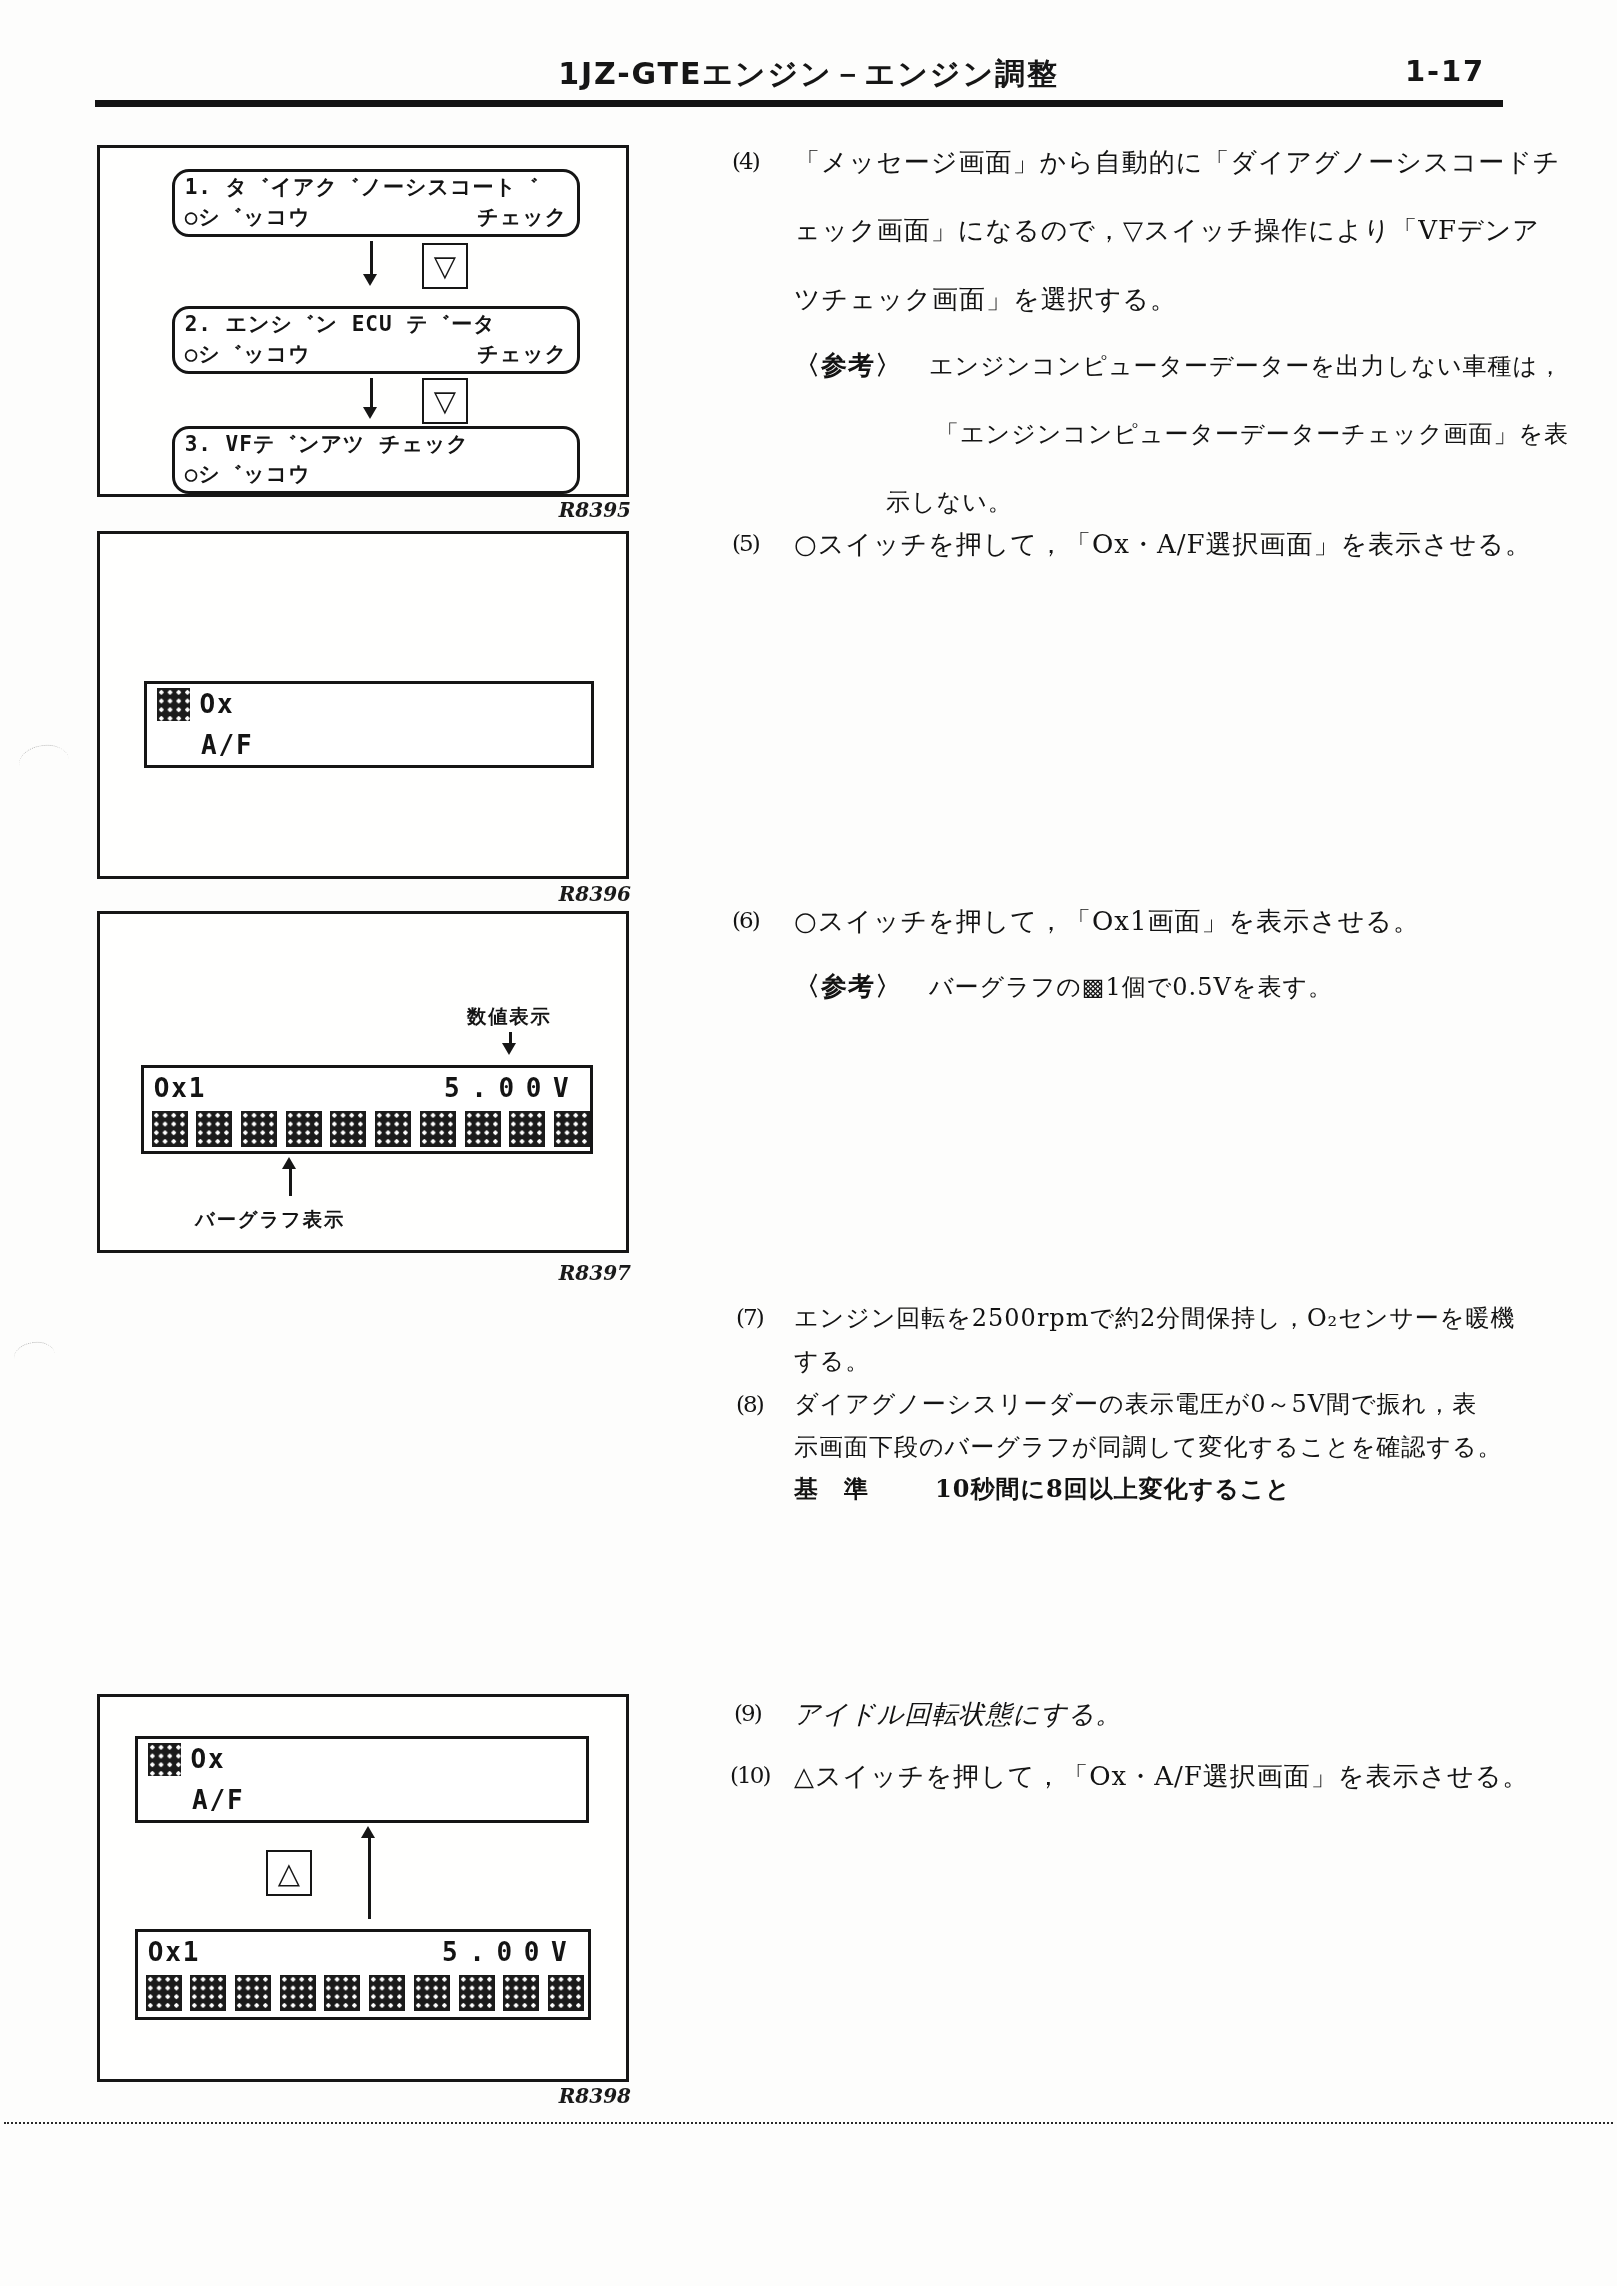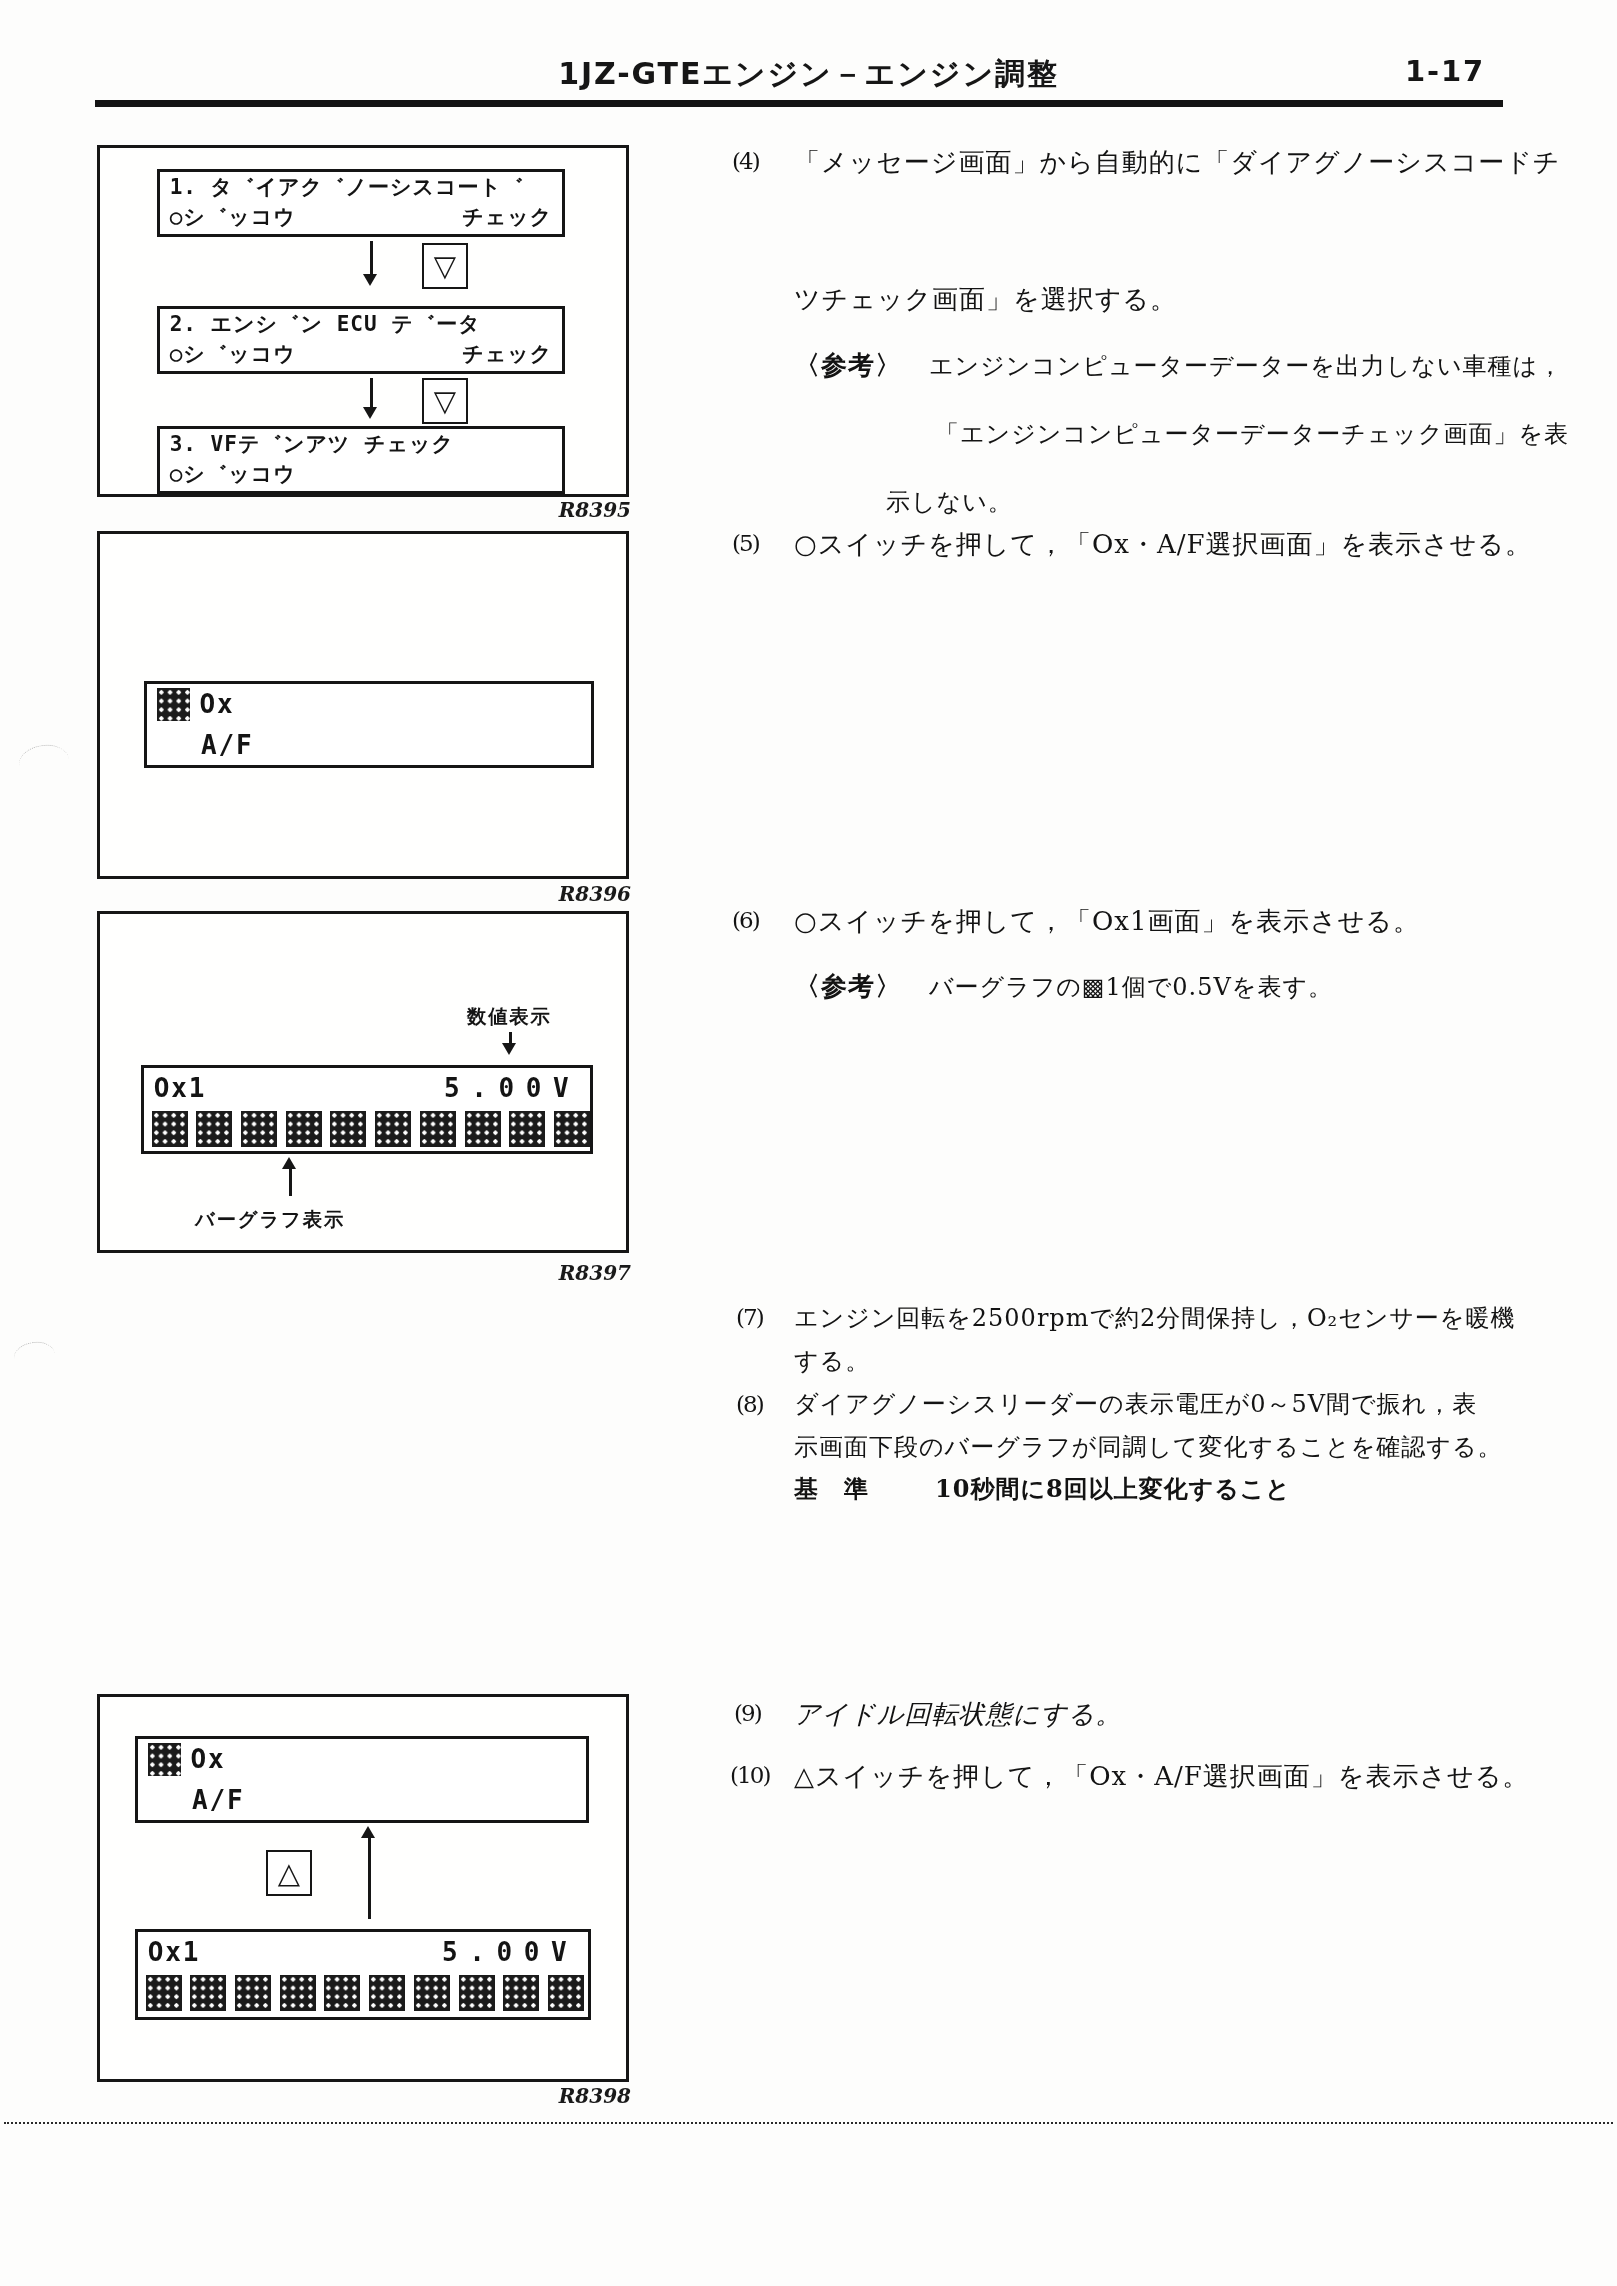--- a/index.html
+++ b/index.html
@@ -30,21 +30,21 @@
     font-family:"DejaVu Serif", serif; font-style:italic; font-weight:bold; font-size:20px; color:#1a1a1a;
   }
   #ref1 { top:498px; } #ref2 { top:882px; } #ref3 { top:1261px; } #ref4 { top:2084px; }
 
   
   .lcd {
     position:absolute; border:3.9px solid #151515; background:#fff;
     font-family:"DejaVu Sans Mono", monospace; color:#141414; font-weight:bold;
   }
   .lcd-row { display:flex; justify-content:space-between; align-items:center; padding:1px 9.7px; white-space:nowrap; }
-  .fig1-lcd { left:57px; width:402px; height:62px; }
+  .fig1-lcd { left:72px; width:402px; height:62px;border-radius:17px; }
   .fig1-lcd .lcd-row { font-size:21px; line-height:28px; letter-spacing:1px; }
   #lcd1a { top:21px; } #lcd1b { top:158px; } #lcd1c { top:278px; }
 
   .cursor-block {
     width:33px; height:33px; margin-right:9.7px; flex:0 0 auto;
     background-color:#1b1b1b;
     background-image:radial-gradient(circle, #fff 1.9px, rgba(255,255,255,0) 2.3px);
     background-size:8.7px 8.7px;
   }
   .lcd-big .lcd-row { font-size:26px; line-height:39px; letter-spacing:1.9px; }
@@ -227,20 +227,21 @@
           <div class="bar-block"></div>
           <div class="bar-block"></div>
           <div class="bar-block"></div>
         </div>
     </div>
   </div>
   <div class="figref" id="ref4">R8398</div>
 
   <div class="tnum" style="left:732px; top:148px;">(4)</div>
   <div class="tline" style="left:794px; top:145px;">「メッセージ画面」から自動的に「ダイアグノーシスコードチ</div>
+  <div class="tline" style="left:794px; top:213px;">ェック画面」になるので，▽スイッチ操作により「VFデンア</div>
   <div class="tline" style="left:794px; top:282px;">ツチェック画面」を選択する。</div>
   <div class="tline tbold" style="left:794px; top:348px;">〈参考〉</div>
   <div class="tline sm" style="left:929px; top:350px;">エンジンコンピューターデーターを出力しない車種は，</div>
   <div class="tline sm" style="left:935px; top:418px;">「エンジンコンピューターデーターチェック画面」を表</div>
   <div class="tline sm" style="left:886px; top:486px;">示しない。</div>
 
   <div class="tnum" style="left:732px; top:530px;">(5)</div>
   <div class="tline" style="left:794px; top:527px;">○スイッチを押して，「Ox・A/F選択画面」を表示させる。</div>
 
   <div class="tnum" style="left:732px; top:907px;">(6)</div>

